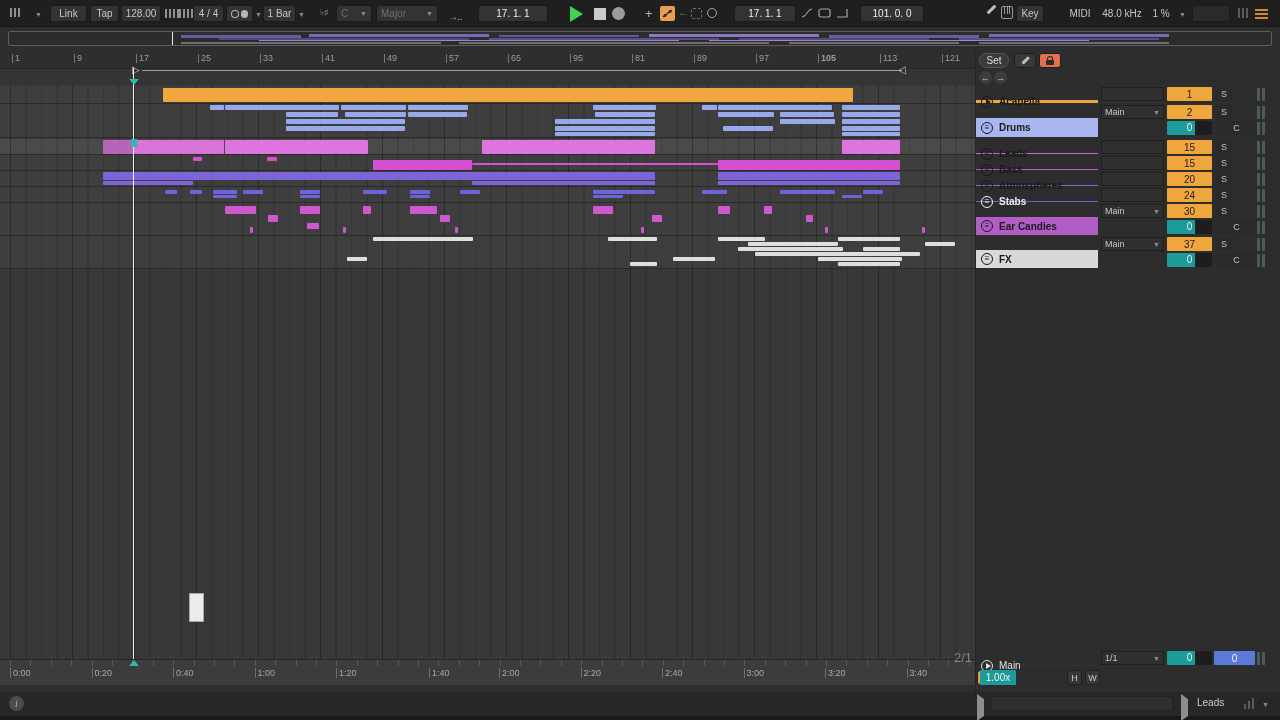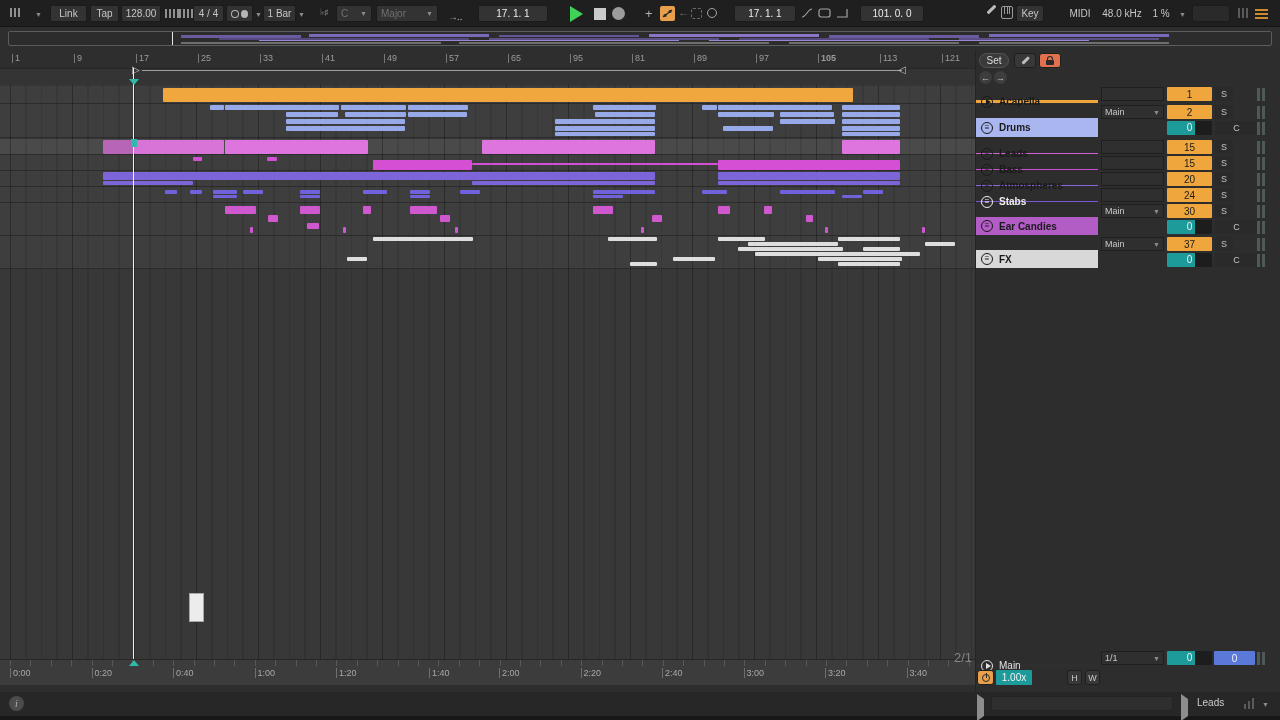--- a/index.html
+++ b/index.html
@@ -546,21 +546,21 @@
           <i></i>
         </div>
     </div>
 
     <div id="speed-row">
       <div class="sqbtn" style="left:1px;top:1px;width:17px;height:15px;background:#e8a04c">
         <span style="width:8px;height:8px;border-radius:50%;border:1.5px solid #2a2a2a;position:relative">
             <span style="position:absolute;left:3px;top:-2px;width:1.5px;height:5px;background:#2a2a2a"></span>
           </span>
       </div>
-      <div style="position:absolute;left:20px;top:1px;width:36px;height:15px;background:#1d9b9b;color:#f2f2f2;font-size:10px;display:flex;align-items:center;justify-content:center;border-radius:1px">1.00x</div>
+      <div style="position:absolute;left:4px;top:1px;width:36px;height:15px;background:#1d9b9b;color:#f2f2f2;font-size:10px;display:flex;align-items:center;justify-content:center;border-radius:1px">1.00x</div>
       <div class="sqbtn" style="left:91px;top:1px;width:15px;height:15px;font-size:9px;color:#c9c9c9">H</div>
       <div class="sqbtn" style="left:109px;top:1px;width:15px;height:15px;font-size:9px;color:#c9c9c9">W</div>
     </div>
   </div>
 
   <div id="bar-pos-label">2/1</div>
 
   <div id="time-ruler">
     <div id="time-ticks"></div>
     <div id="time-labels">

